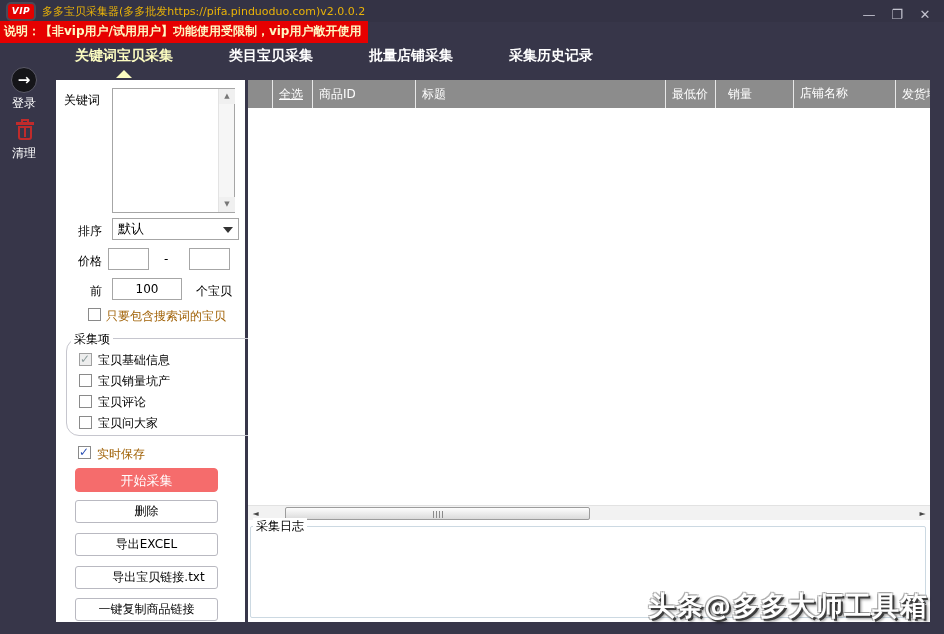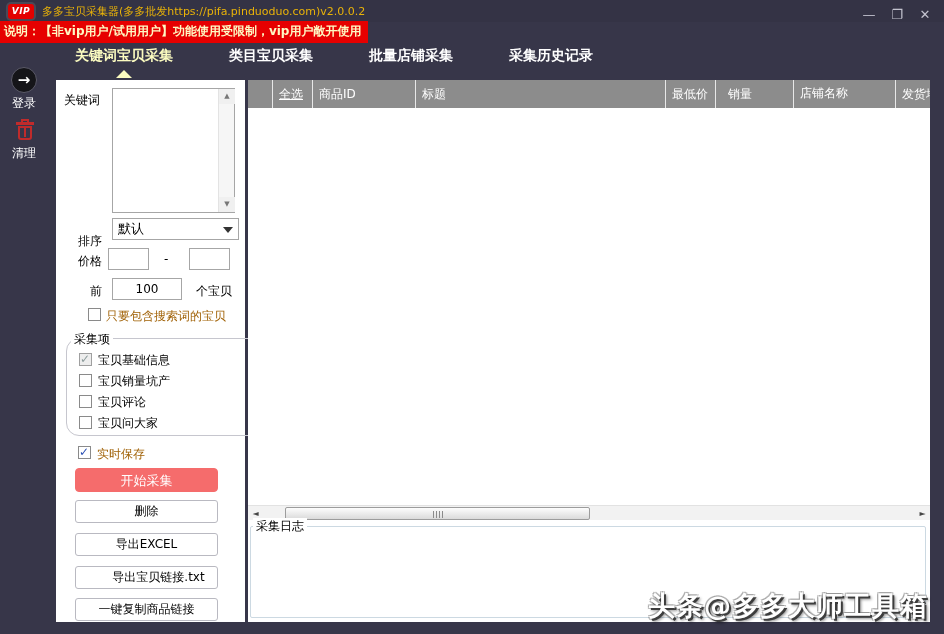--- a/index.html
+++ b/index.html
@@ -134,21 +134,21 @@
 <div class="panel">
   <div class="lbl" style="left:8px; top:12px;">关键词</div>
   <div class="kw-box">
     <textarea style=""></textarea>
     <div class="vscroll">
       <div class="up">▲</div>
       <div class="dn">▼</div>
     </div>
   </div>
 
-  <div class="lbl" style="left:22px; top:153px;">排序</div>
+  <div class="lbl" style="left:22px; top:143px;">排序</div>
   <div class="select">
     <span>默认</span>
     <span class="arrow"></span>
   </div>
 
   <div class="lbl" style="left:22px; top:173px;">价格</div>
   <input class="tin price1" value="" style="">
   <div class="lbl dash">-</div>
   <input class="tin price2" value="" style="">
 

